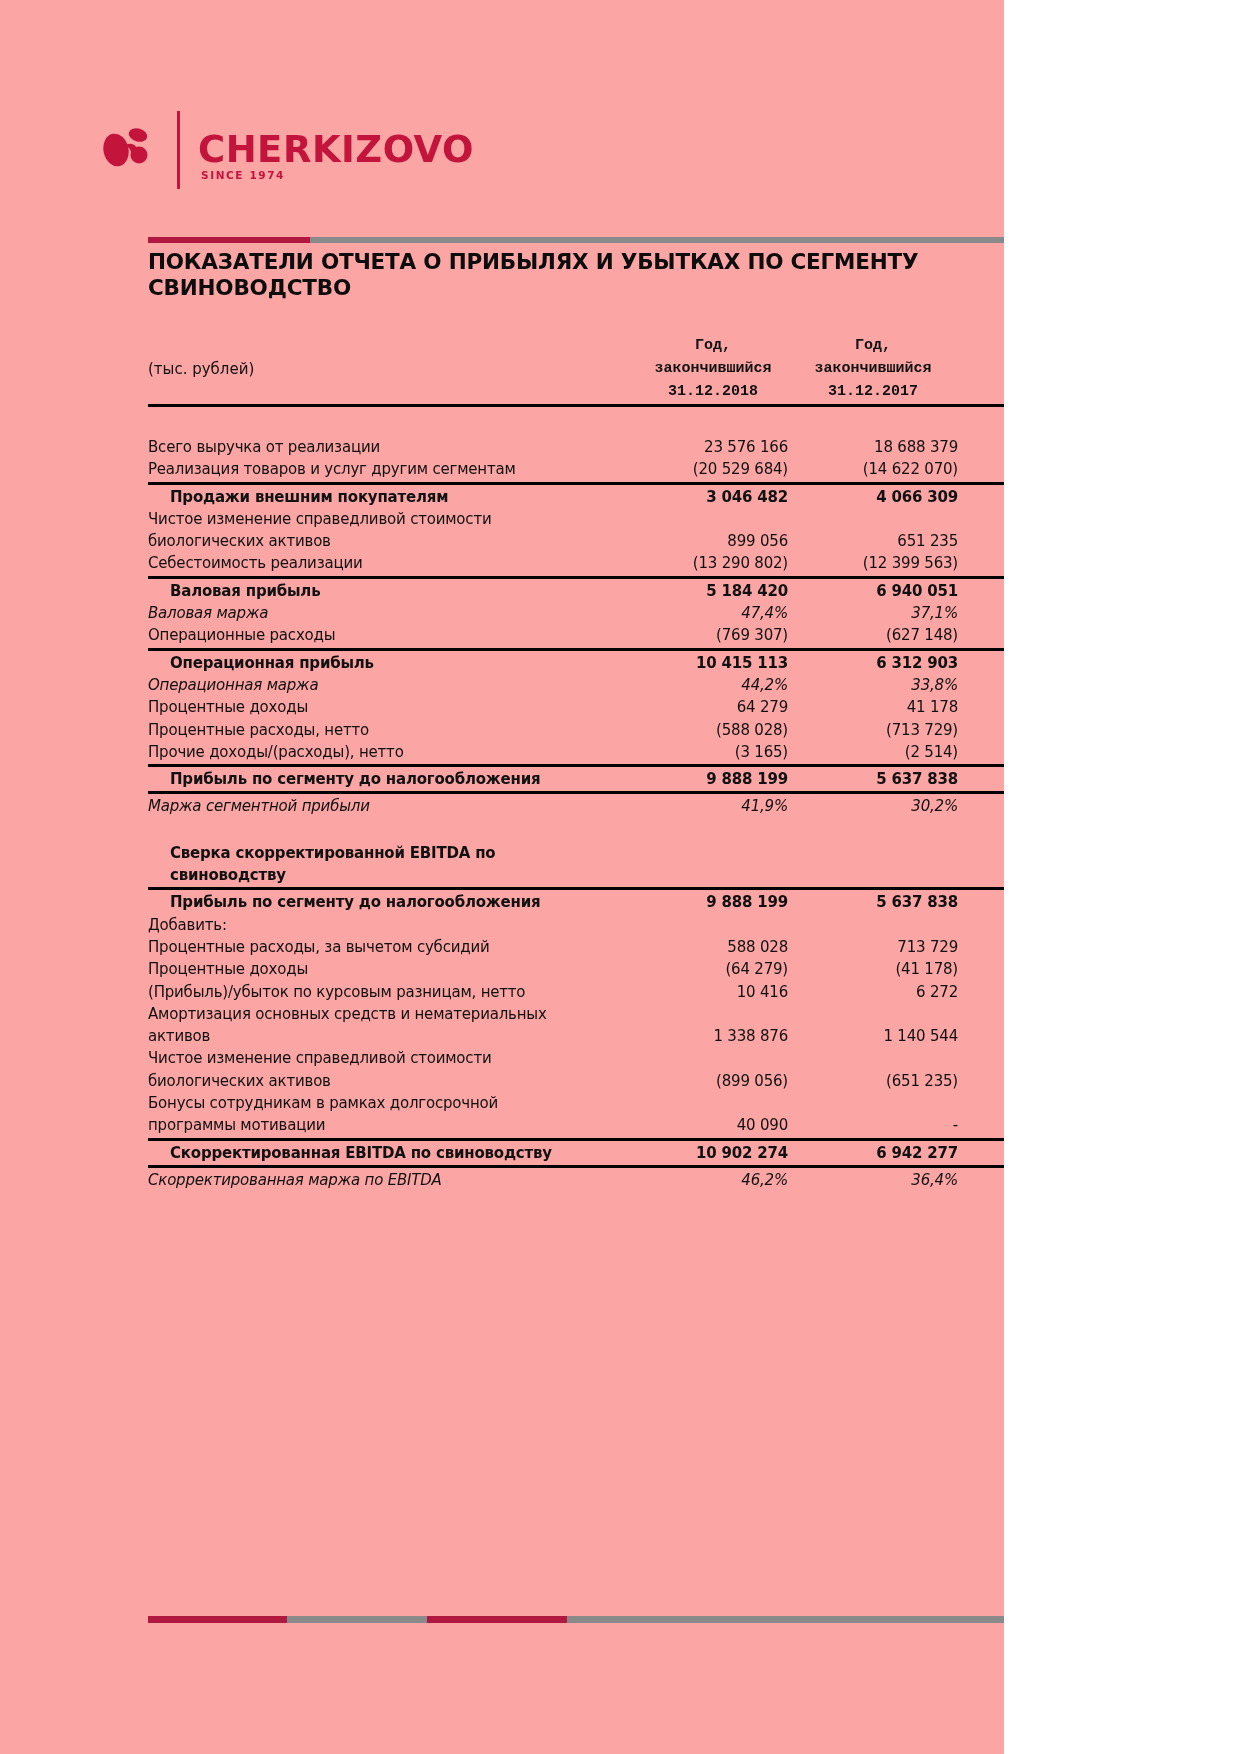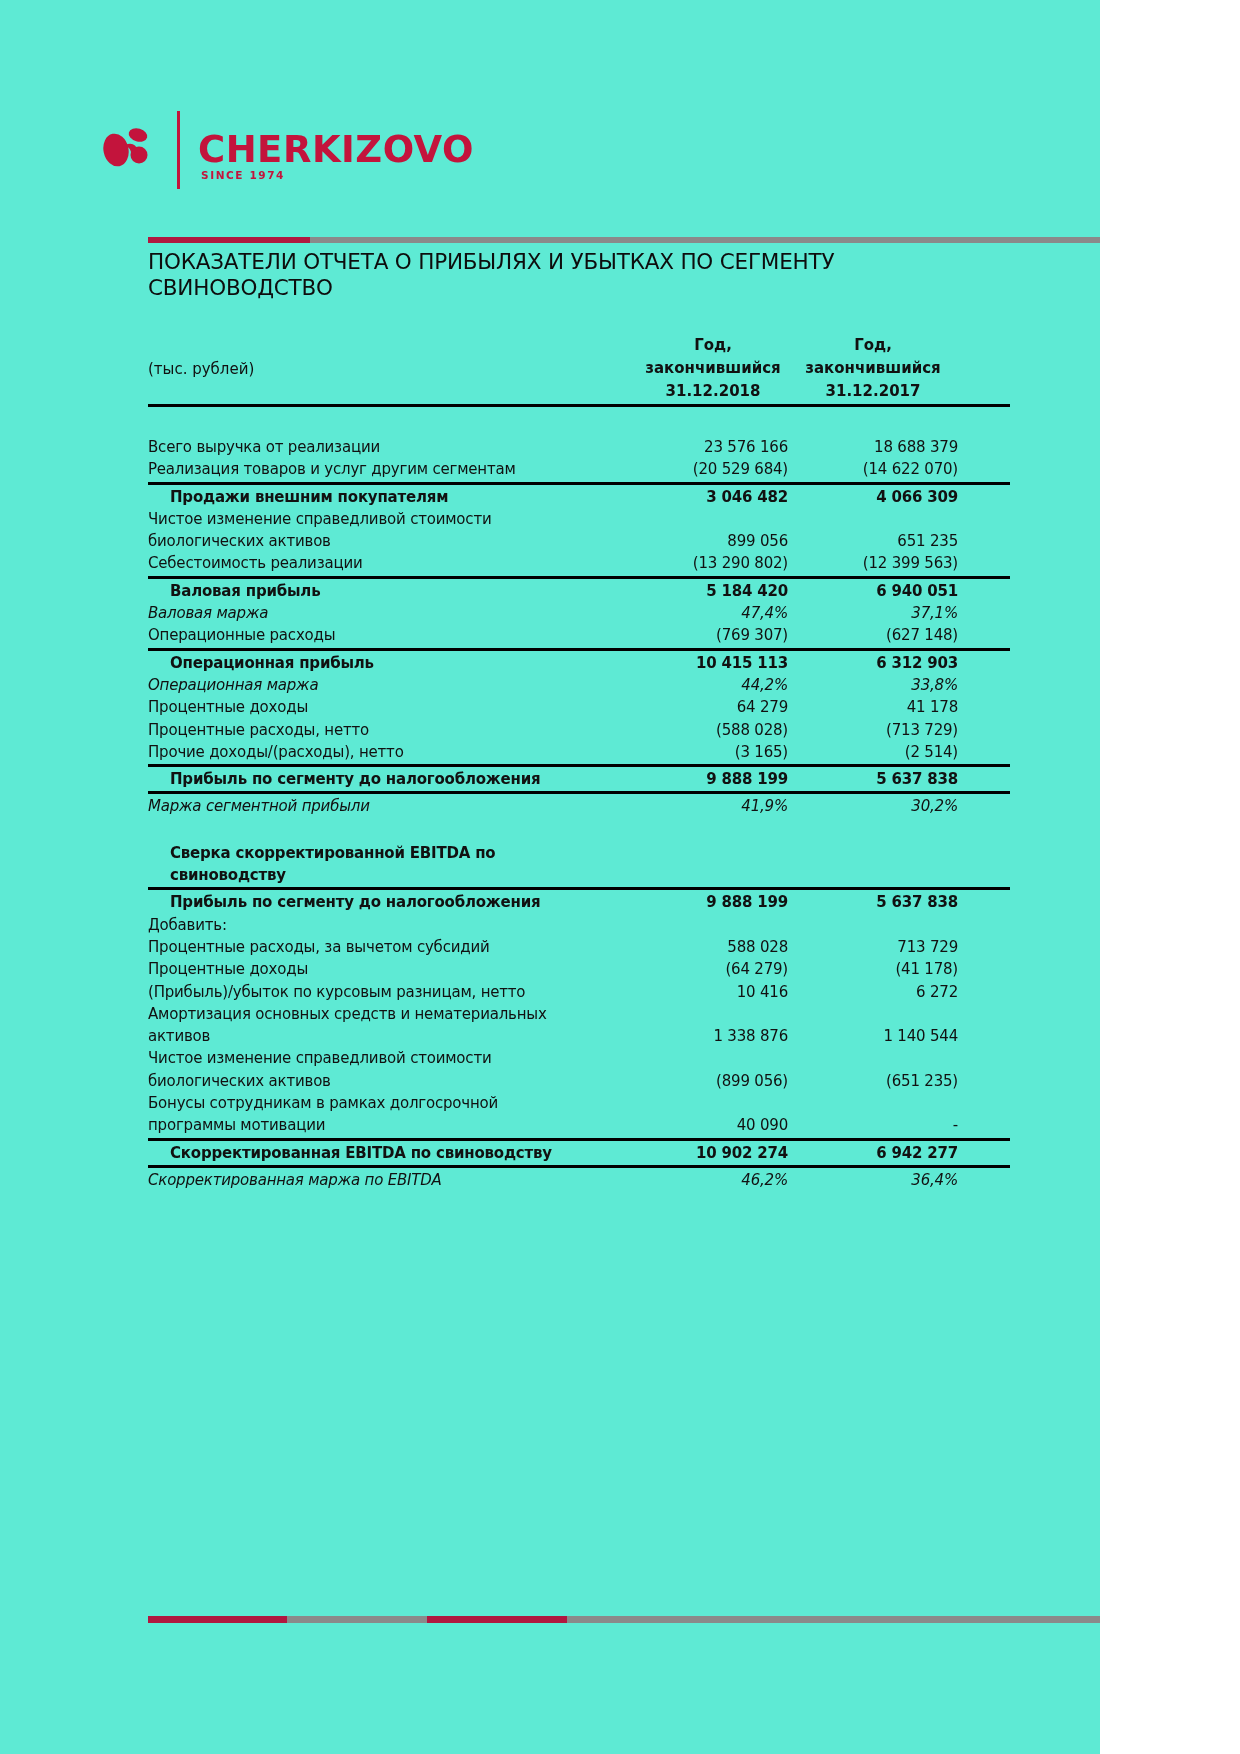--- a/index.html
+++ b/index.html
@@ -7,21 +7,21 @@
     --bar-red:#B01840;
     --bar-gray:#8A8A8A;
     --ink:#111111;
   }
   html,body{margin:0;padding:0;background:#ffffff;}
   body{
     width:1240px;height:1754px;
     font-family:"DejaVu Sans","Liberation Sans",sans-serif;
     color:var(--ink);
   }
-  .page{position:relative;width:1100px;height:1754px;background:#5eead4;overflow:hidden;}
+  .page{position:relative;width:1004px;height:1754px;background:#fca5a5;overflow:hidden;}
 
   
   .logo-icon{position:absolute;left:101px;top:125px;width:54px;height:46px;}
   .logo-divider{position:absolute;left:177px;top:111px;width:3px;height:78px;background:var(--brand-red);}
   .brand{
     position:absolute;left:198px;top:128px;
     font-size:37px;font-weight:bold;letter-spacing:0.5px;
     color:var(--brand-red);white-space:nowrap;
   }
   .since{
@@ -31,29 +31,29 @@
   }
 
   
   .top-bar{position:absolute;left:148px;top:237px;width:972px;height:6px;display:flex;}
   .top-bar .seg-red{width:162px;background:var(--bar-red);}
   .top-bar .seg-gray{flex:1;background:var(--bar-gray);}
 
   
   .title{
     position:absolute;left:148px;top:249px;width:820px;
-    font-size:21.5px;font-weight:normal;line-height:26px;
+    font-size:21.5px;font-weight:bold;line-height:26px;
     letter-spacing:-0.2px;color:#0d0d0d;
   }
 
   
   .fin-table{position:absolute;left:148px;top:334px;width:862px;font-size:15px;}
   .thead{display:flex;align-items:center;padding-right:52px;}
   .thead .label-cell{flex:1;font-size:15px;}
-  .col-head{width:150px;text-align:center;font-weight:bold;line-height:23px;}
+  .col-head{width:150px;text-align:center;font-weight:bold;line-height:23px;font-family:Liberation Mono, monospace;}
   .col-head.c2{width:170px;}
   .rule{height:3px;background:#000;margin:1px 0;}
   .rows{padding-top:28px;}
   .row{display:flex;line-height:22.3px;padding-right:52px;letter-spacing:-0.2px;}
   .row .lbl{flex:1;white-space:nowrap;overflow:visible;}
   .row .c1{width:150px;text-align:right;white-space:nowrap;}
   .row .c2{width:170px;text-align:right;white-space:nowrap;}
   .row.bold{font-weight:bold;margin-left:22px;}
   .row.italic{font-style:italic;}
 

